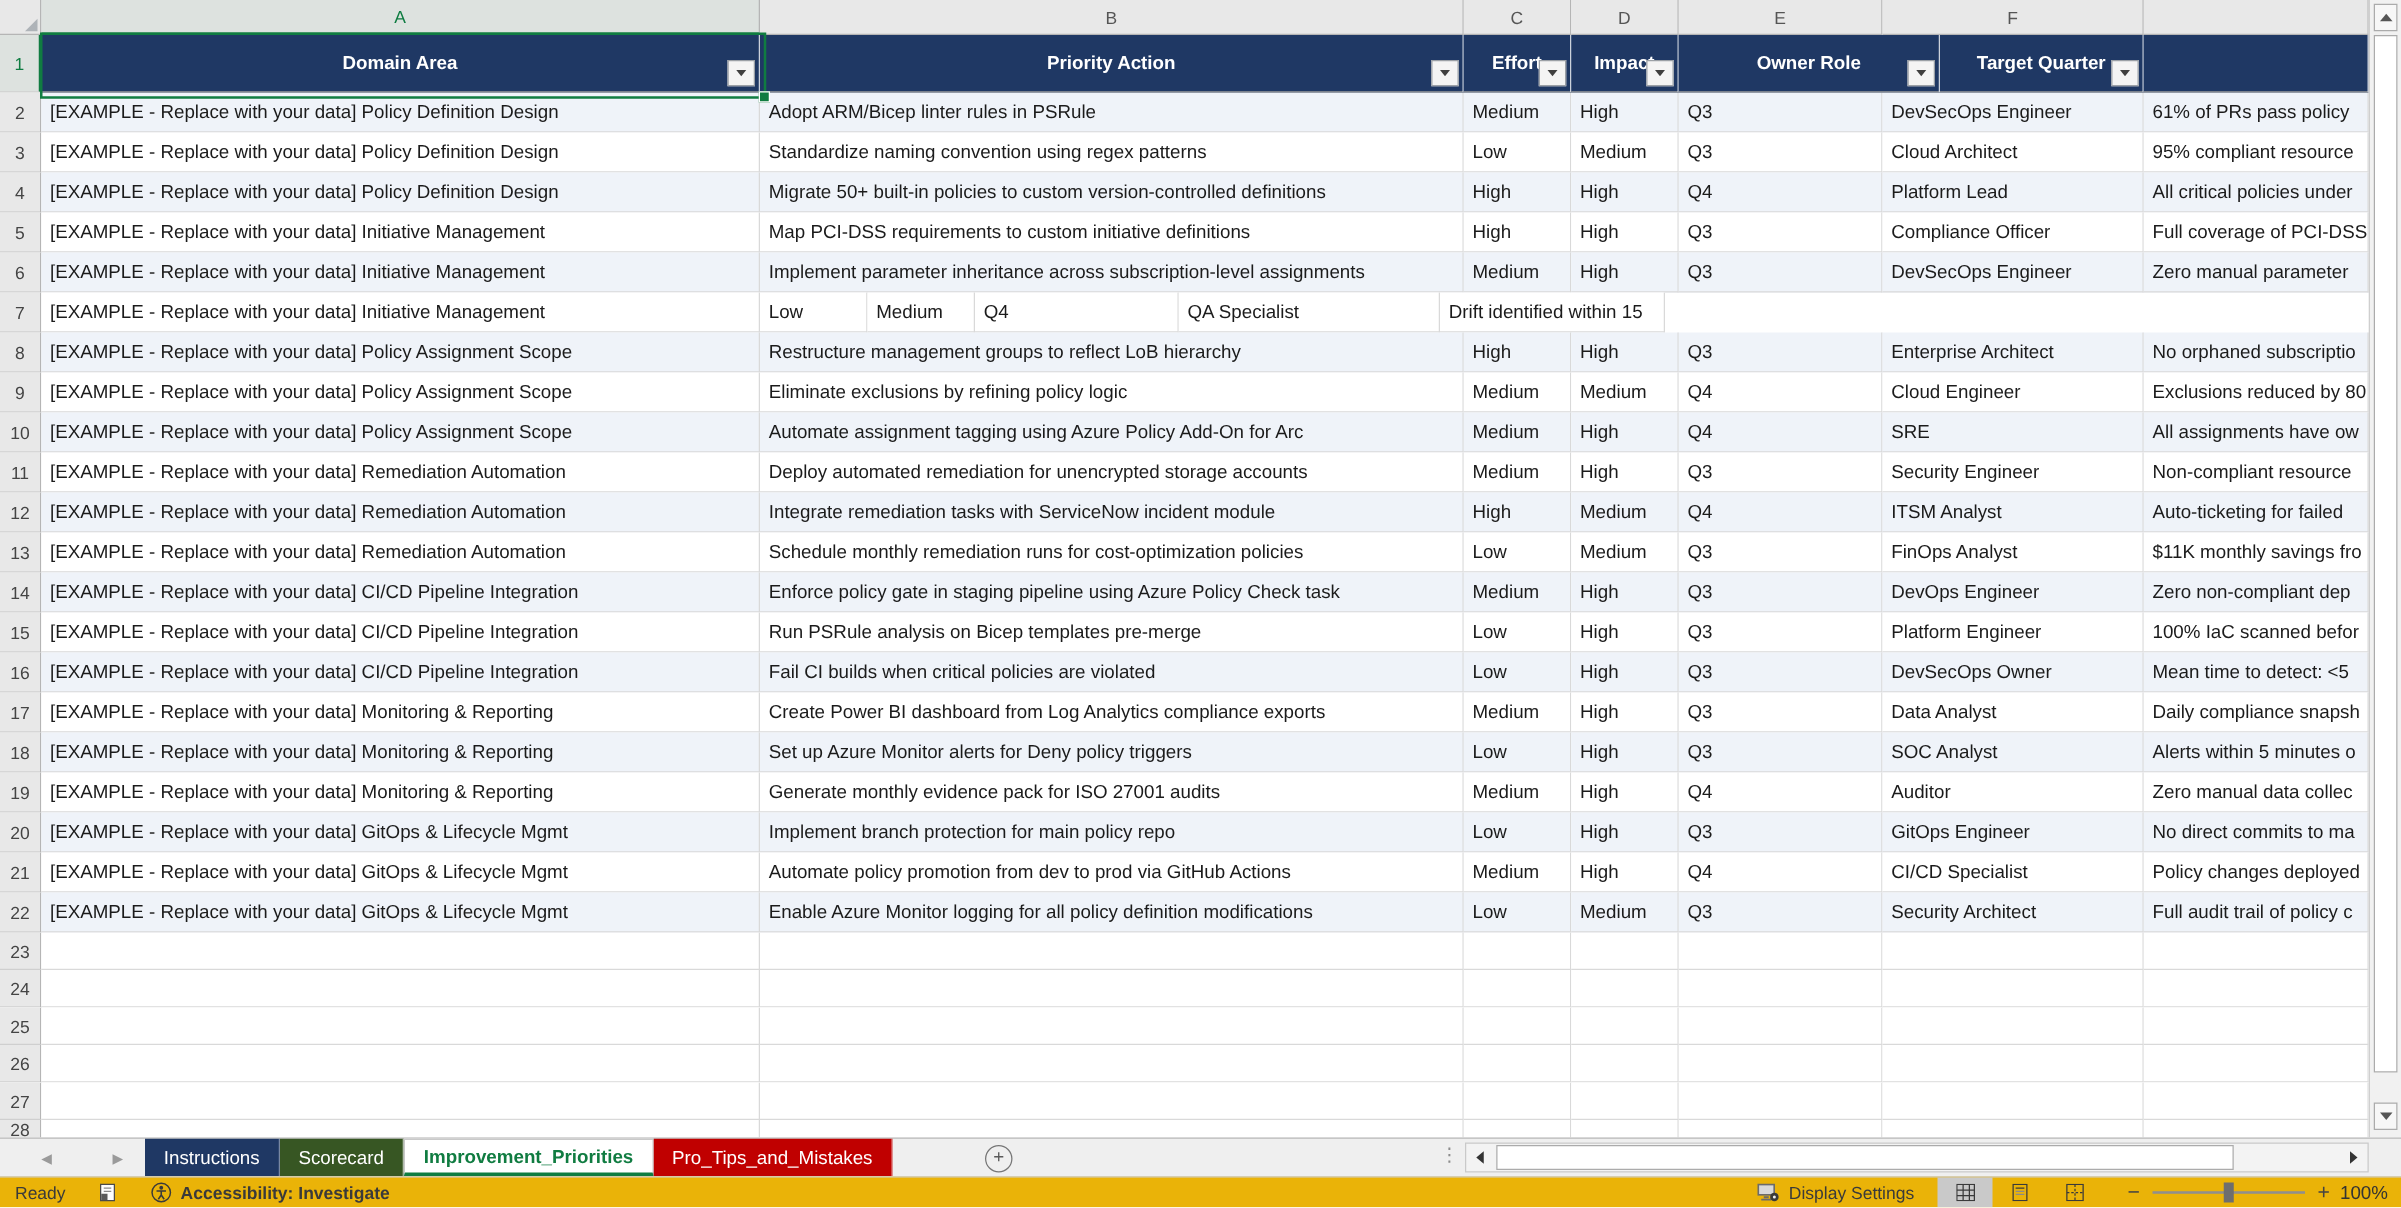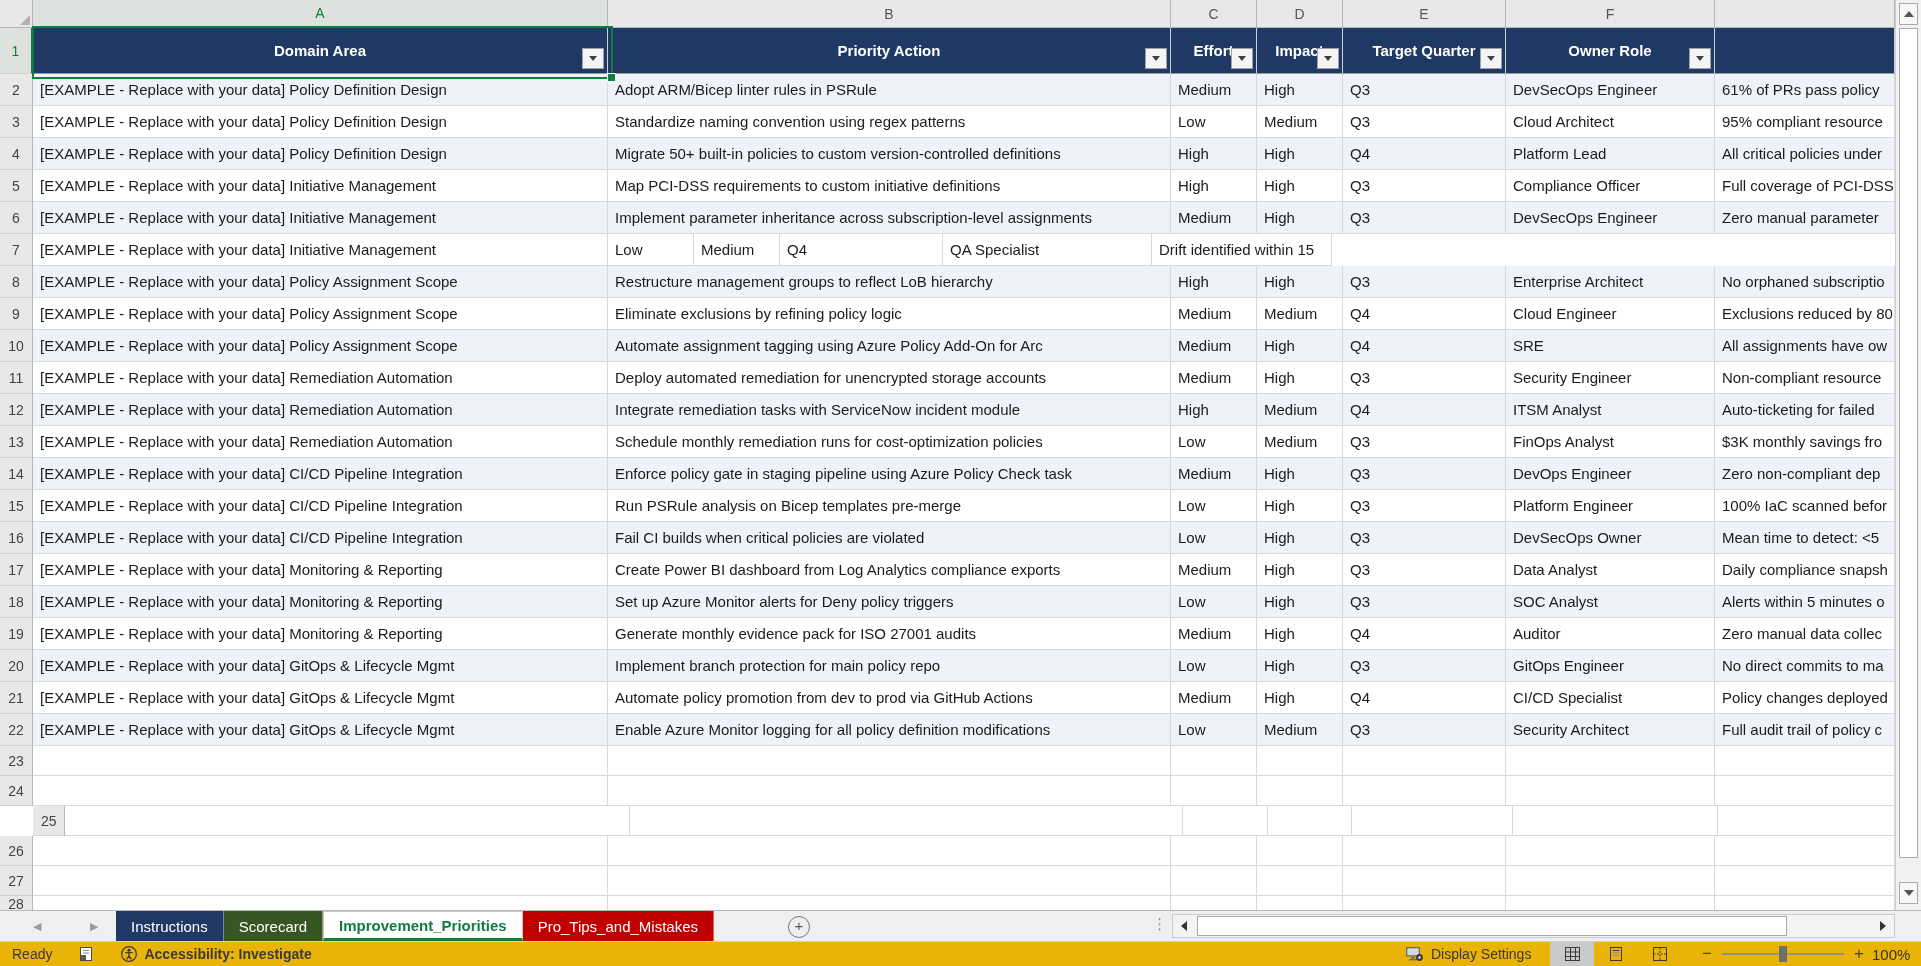--- a/index.html
+++ b/index.html
@@ -99,22 +99,22 @@
       <div class="colhead" style="width: 209px;">F</div>
       <div class="colhead" style="width: 180px;"></div>
     </div>
   <div id="grid" class="grid">
       <div class="row" style="height: 46px;">
         <div class="rownum sel">1</div>
         <div class="hdrcell" style="width: 575px;">Domain Area<div class="filterbtn"></div></div>
         <div class="hdrcell" style="width: 563px;">Priority Action<div class="filterbtn"></div></div>
         <div class="hdrcell" style="width: 86px;">Effort<div class="filterbtn"></div></div>
         <div class="hdrcell" style="width: 86px;">Impact<div class="filterbtn"></div></div>
+        <div class="hdrcell" style="width: 209px;">Owner Role<div class="filterbtn"></div></div>
         <div class="hdrcell" style="width: 163px;">Target Quarter<div class="filterbtn"></div></div>
-        <div class="hdrcell" style="width: 209px;">Owner Role<div class="filterbtn"></div></div>
         <div class="hdrcell" style="width: 180px;"></div>
       </div>
       <div class="row band" style="height: 32px;">
         <div class="rownum">2</div>
         <div class="datacell" style="width: 575px;">[EXAMPLE - Replace with your data] Policy Definition Design</div>
         <div class="datacell" style="width: 563px;">Adopt ARM/Bicep linter rules in PSRule</div>
         <div class="datacell" style="width: 86px;">Medium</div>
         <div class="datacell" style="width: 86px;">High</div>
         <div class="datacell" style="width: 163px;">Q3</div>
         <div class="datacell" style="width: 209px;">DevSecOps Engineer</div>
@@ -220,21 +220,21 @@
         <div class="datacell" style="width: 180px;">Auto-ticketing for failed</div>
       </div>
       <div class="row" style="height: 32px;">
         <div class="rownum">13</div>
         <div class="datacell" style="width: 575px;">[EXAMPLE - Replace with your data] Remediation Automation</div>
         <div class="datacell" style="width: 563px;">Schedule monthly remediation runs for cost-optimization policies</div>
         <div class="datacell" style="width: 86px;">Low</div>
         <div class="datacell" style="width: 86px;">Medium</div>
         <div class="datacell" style="width: 163px;">Q3</div>
         <div class="datacell" style="width: 209px;">FinOps Analyst</div>
-        <div class="datacell" style="width: 180px;">$3K monthly savings fro</div>
+        <div class="datacell" style="width: 180px;">$11K monthly savings fro</div>
       </div>
       <div class="row band" style="height: 32px;">
         <div class="rownum">14</div>
         <div class="datacell" style="width: 575px;">[EXAMPLE - Replace with your data] CI/CD Pipeline Integration</div>
         <div class="datacell" style="width: 563px;">Enforce policy gate in staging pipeline using Azure Policy Check task</div>
         <div class="datacell" style="width: 86px;">Medium</div>
         <div class="datacell" style="width: 86px;">High</div>
         <div class="datacell" style="width: 163px;">Q3</div>
         <div class="datacell" style="width: 209px;">DevOps Engineer</div>
         <div class="datacell" style="width: 180px;">Zero non-compliant dep</div>
@@ -332,21 +332,21 @@
       <div class="row" style="height: 30px; overflow: hidden;">
         <div class="rownum">24</div>
         <div class="datacell" style="width: 575px;"></div>
         <div class="datacell" style="width: 563px;"></div>
         <div class="datacell" style="width: 86px;"></div>
         <div class="datacell" style="width: 86px;"></div>
         <div class="datacell" style="width: 163px;"></div>
         <div class="datacell" style="width: 209px;"></div>
         <div class="datacell" style="width: 180px;"></div>
       </div>
-      <div class="row" style="height: 30px; overflow: hidden; padding-left: 33px;">
+      <div class="row" style="height: 30px; overflow: hidden;">
         <div class="rownum">25</div>
         <div class="datacell" style="width: 575px;"></div>
         <div class="datacell" style="width: 563px;"></div>
         <div class="datacell" style="width: 86px;"></div>
         <div class="datacell" style="width: 86px;"></div>
         <div class="datacell" style="width: 163px;"></div>
         <div class="datacell" style="width: 209px;"></div>
         <div class="datacell" style="width: 180px;"></div>
       </div>
       <div class="row" style="height: 30px; overflow: hidden;">

